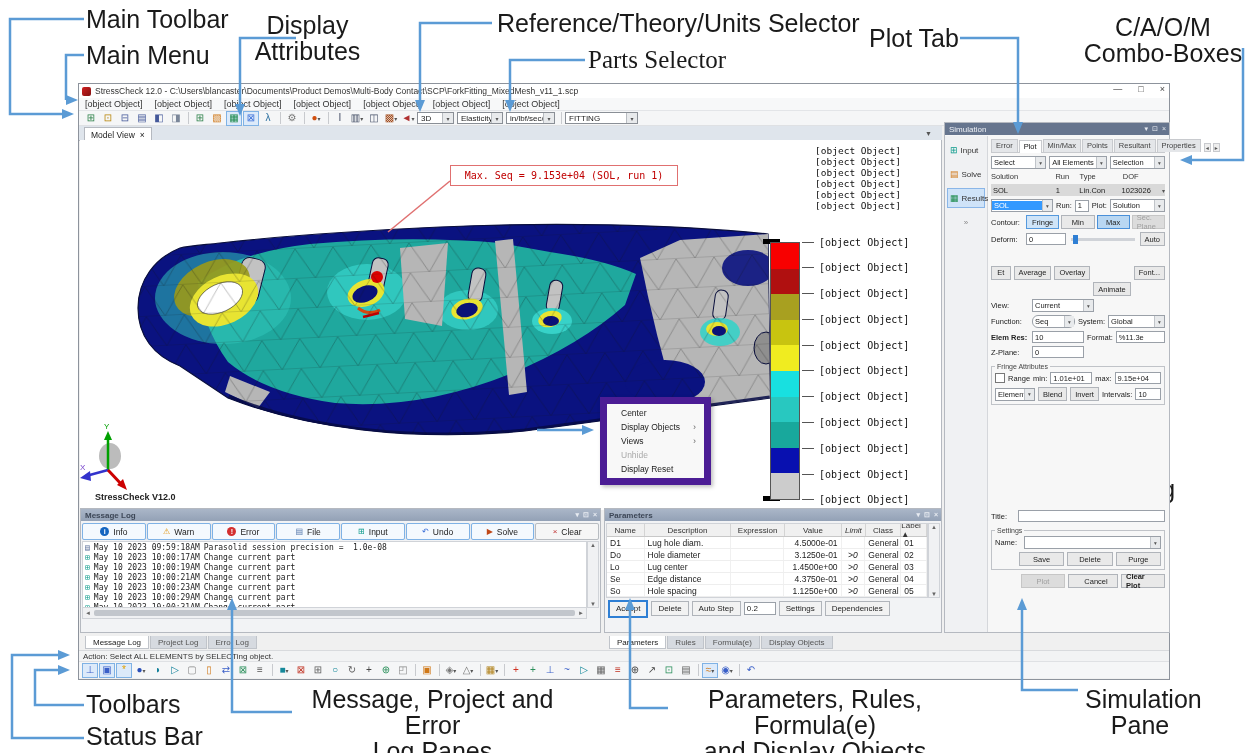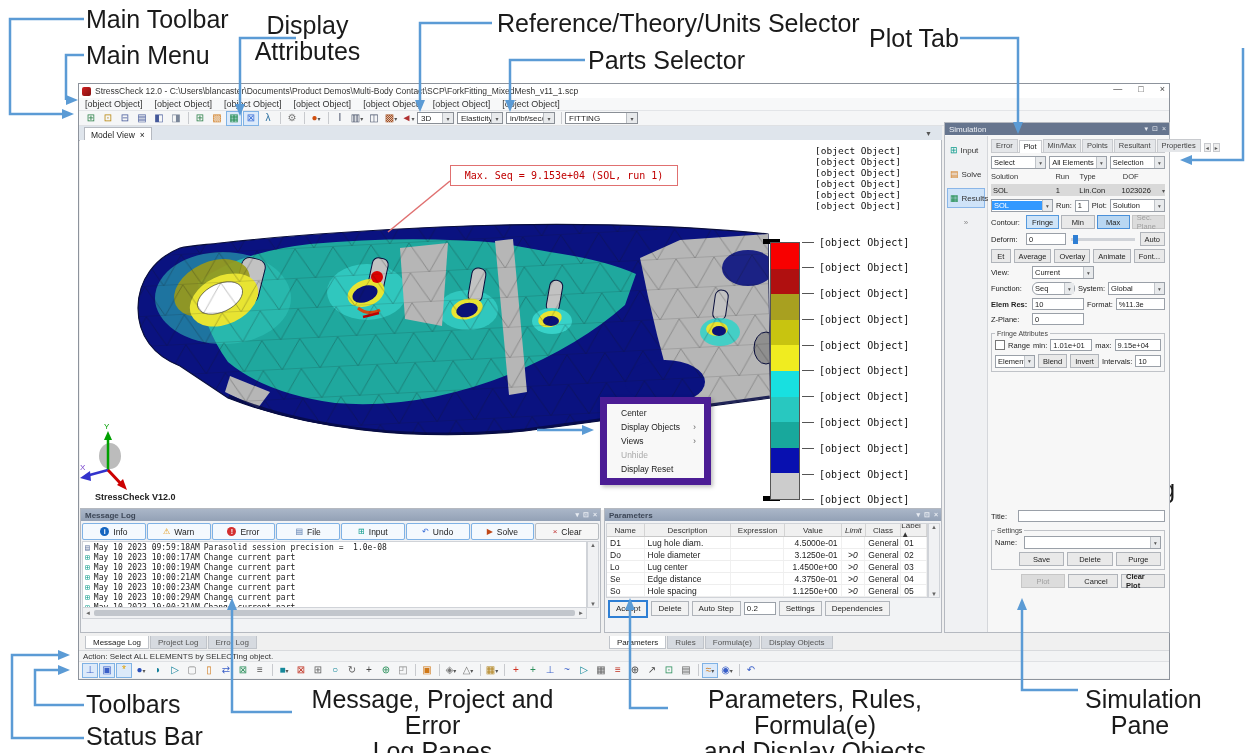--- a/index.html
+++ b/index.html
@@ -121,22 +121,23 @@
   #overlay{position:absolute;left:0;top:0;width:1251px;height:753px;pointer-events:none;z-index:20;}
 </style>
 </head>
 <body>
 <div id="canvas">
 
 <div class="ann" style="left:86px;top:6px;">Main Toolbar</div>
 <div class="ann" style="left:86px;top:42px;">Main Menu</div>
 <div class="ann center" style="left:245px;top:12px;width:125px;"><span>Display</span><br><span>Attributes</span></div>
 <div class="ann" style="left:497px;top:10px;">Reference/Theory/Units Selector</div>
-<div class="ann" style="left:588px;top:47px;">Parts Selector</div>
+<div class="ann" style="left:588px;top:47px;font-family:Liberation Serif, serif;">Parts Selector</div>
 <div class="ann" style="left:869px;top:25px;">Plot Tab</div>
+<div class="ann center" style="left:1078px;top:14px;width:170px;"><span>C/A/O/M</span><br><span>Combo-Boxes</span></div>
 <div class="ann" style="left:148px;top:152px;">Model View</div>
 <div class="ann center" style="left:393px;top:400px;width:142px;"><span>Right-Click</span><br><span>Context Menu</span></div>
 <div class="ann" style="left:1014px;top:476px;">Results Dialog</div>
 <div class="ann" style="left:86px;top:691px;">Toolbars</div>
 <div class="ann" style="left:86px;top:723px;">Status Bar</div>
 <div class="ann center" style="left:300px;top:686px;width:265px;"><span>Message, Project and Error</span><br><span>Log Panes</span></div>
 <div class="ann center" style="left:665px;top:686px;width:300px;"><span>Parameters, Rules, Formula(e)</span><br><span>and Display Objects Panes</span></div>
 <div class="ann center" style="left:1085px;top:686px;width:110px;"><span>Simulation</span><br><span>Pane</span></div>
 
 <div id="app">
@@ -737,21 +738,21 @@
         <span class="slider">
               <span class="sthumb"></span>
             </span>
         <span class="sbtn">Auto</span>
       </div>
       <div class="srow">
 
       <span class="sbtn" style="flex:1;">Et</span>
             <span class="sbtn" style="flex:1;">Average</span>
             <span class="sbtn" style="flex:1;">Overlay</span>
-            <span class="sbtn" style="flex:1;">Animate</span>
+            <span class="sbtn" style="flex:1;margin-top:33px;">Animate</span>
             <span class="sbtn" style="flex:1;">Font...</span>
           </div>
       <div class="srow">
         <span class="slabel" style="width:38px;">View:</span>
         <span class="scombo" style="width:62px;">
               <span class="cv">Current</span>
               <span class="ca">▾</span>
             </span>
       </div>
       <div class="srow">

